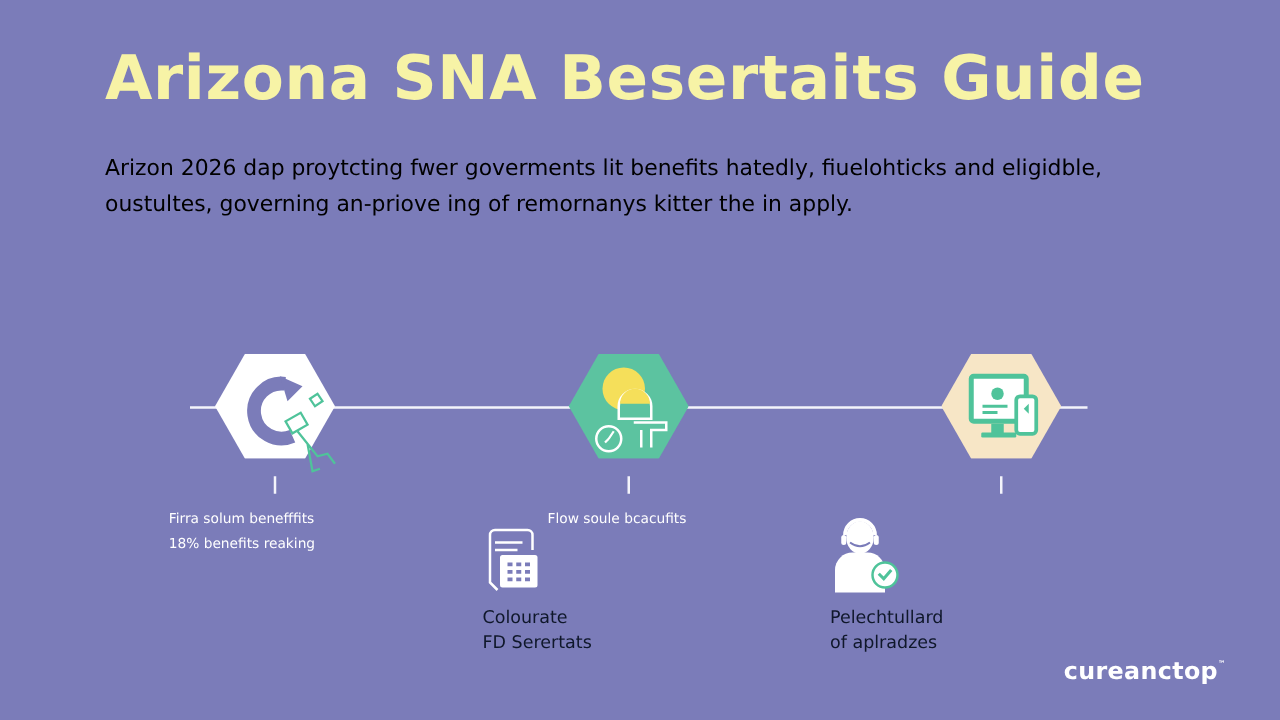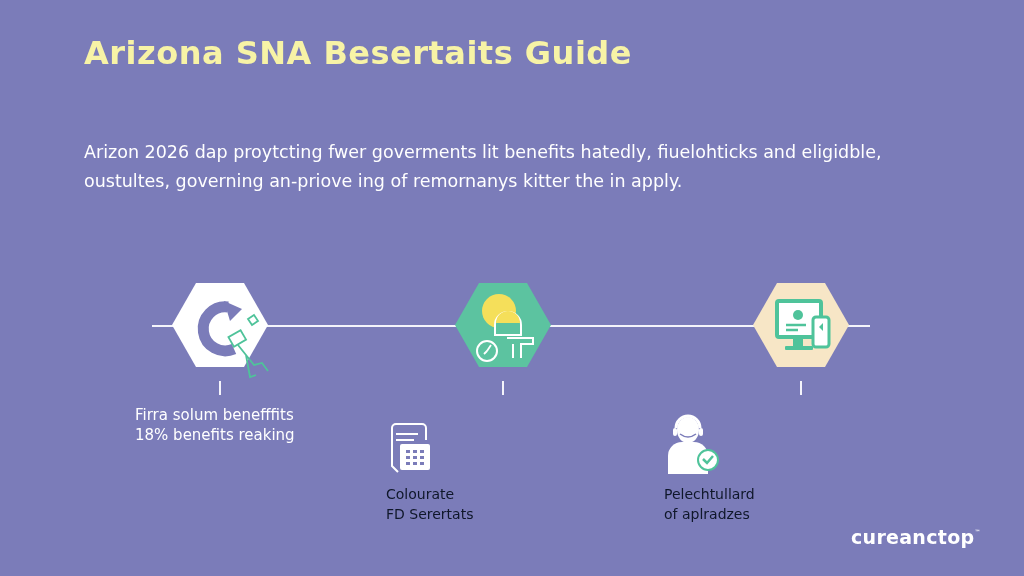--- a/index.html
+++ b/index.html
@@ -5,42 +5,42 @@
   html, body { margin: 0; padding: 0; }
   body {
     width: 1024px; height: 576px; overflow: hidden;
     background: #7b7cb9;
     font-family: "DejaVu Sans", "Liberation Sans", sans-serif;
     position: relative;
     color: #ffffff;
   }
   .title {
     position: absolute; left: 84px; top: 34px;
-    font-size: 32px; font-weight: bold; color: #f7f3a6;
+    font-size: 49px; font-weight: bold; color: #f7f3a6;
     letter-spacing: 0.5px; white-space: nowrap;
   }
   .intro {
-    position: absolute; left: 84px; top: 138px; width: 860px;
-    font-size: 17.5px; line-height: 29px; color: #ffffff;
+    position: absolute; left: 84px; top: 121px; width: 860px;
+    font-size: 17.5px; line-height: 29px; color: #000000;
   }
   .intro p { margin: 0; white-space: nowrap; }
   .timeline-line {
     position: absolute; left: 152px; top: 325px; width: 718px; height: 2px;
     background: #f4f4fb;
   }
   .hex {
     position: absolute; width: 96px; height: 84px;
     clip-path: polygon(25% 0, 75% 0, 100% 50%, 75% 100%, 25% 100%, 0 50%);
   }
   .hex-wrap { position: absolute; width: 96px; height: 84px; }
   .tick {
     position: absolute; width: 2px; height: 14px; background: #f4f4fb;
   }
   .step-label {
-    position: absolute; font-size: 15px; line-height: 20px; color: #ffffff;
+    position: absolute; font-size: 11px; line-height: 20px; color: #ffffff;
     white-space: nowrap; text-align: center;
   }
   .sub-label {
     position: absolute; font-size: 14px; line-height: 20px; color: #0f172a;
     white-space: nowrap;
   }
   .brand {
     position: absolute; left: 851px; top: 526px;
     font-size: 19px; font-weight: bold; color: #ffffff; letter-spacing: 0.3px;
   }
@@ -83,20 +83,21 @@
     <circle cx="44" cy="28" r="17" fill="#f5df5a"></circle>
     <path d="M40 42 a13 13 0 0 1 26 0 v10 h-26 z" fill="#5cc3a0" stroke="#ffffff" stroke-width="2"></path>
     <path d="M41 40 a12 12 0 0 1 24 0 z" fill="#f5df5a"></path>
     <path d="M52 55 h26 v6 h-12 v14 M58 61 v14" fill="none" stroke="#ffffff" stroke-width="2"></path>
     <circle cx="32" cy="68" r="10" fill="none" stroke="#ffffff" stroke-width="2"></circle>
     <path d="M32 68 l4 -6 M32 68 l-3 3" stroke="#ffffff" stroke-width="1.8"></path>
   </svg>
 </div>
 <div class="tick" style="left:502px; top:381px;"></div>
 <div class="step-label" style="left:438px; top:405px; text-align:left;">
+  <div>Flow soule bcacufits</div>
 </div>
 <svg width="60" height="52" viewBox="0 0 60 52" style="position:absolute; left:386px; top:422px;">
   <path d="M6 6 a4 4 0 0 1 4 -4 h26 a4 4 0 0 1 4 4 v12" fill="none" stroke="#ffffff" stroke-width="2"></path>
   <path d="M10 12 h22 M10 18 h18" stroke="#ffffff" stroke-width="2"></path>
   <path d="M6 6 v38 l6 6" fill="none" stroke="#ffffff" stroke-width="2"></path>
   <rect x="14" y="22" width="30" height="26" rx="2" fill="#ffffff"></rect>
   <g fill="#7b7cb9">
     <rect x="20" y="28" width="4" height="3"></rect>
       <rect x="27" y="28" width="4" height="3"></rect>
       <rect x="34" y="28" width="4" height="3"></rect>

